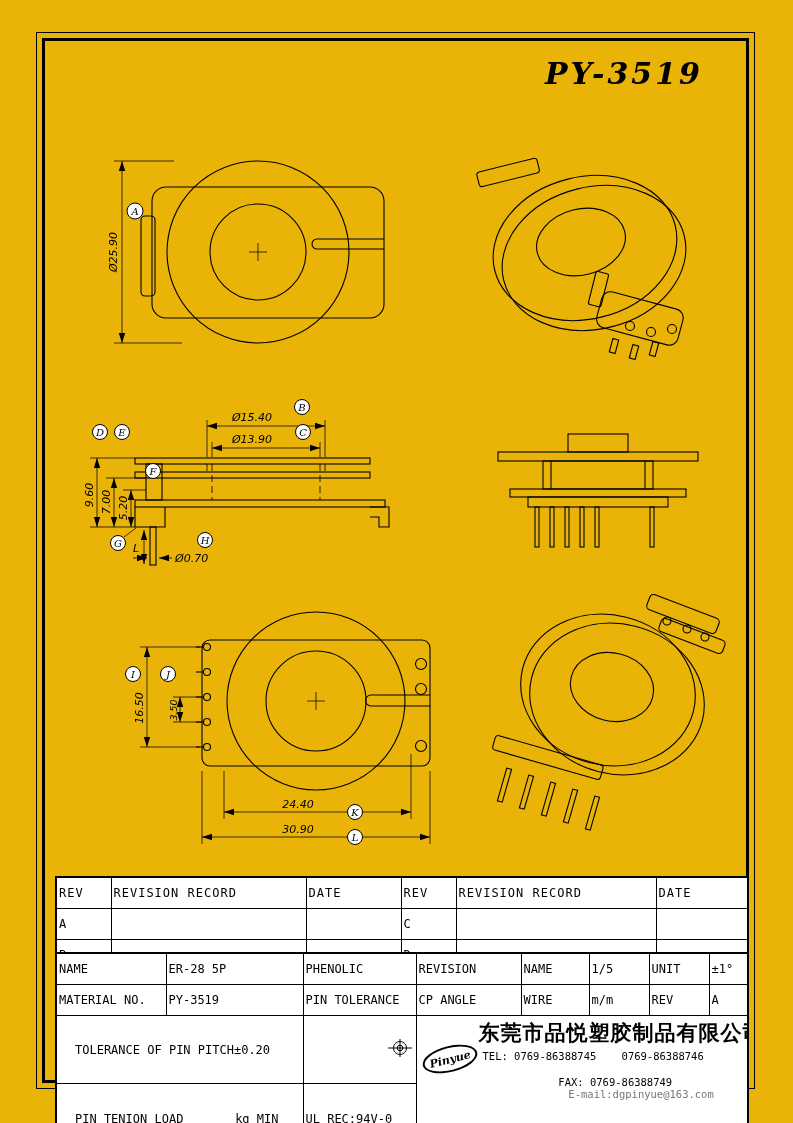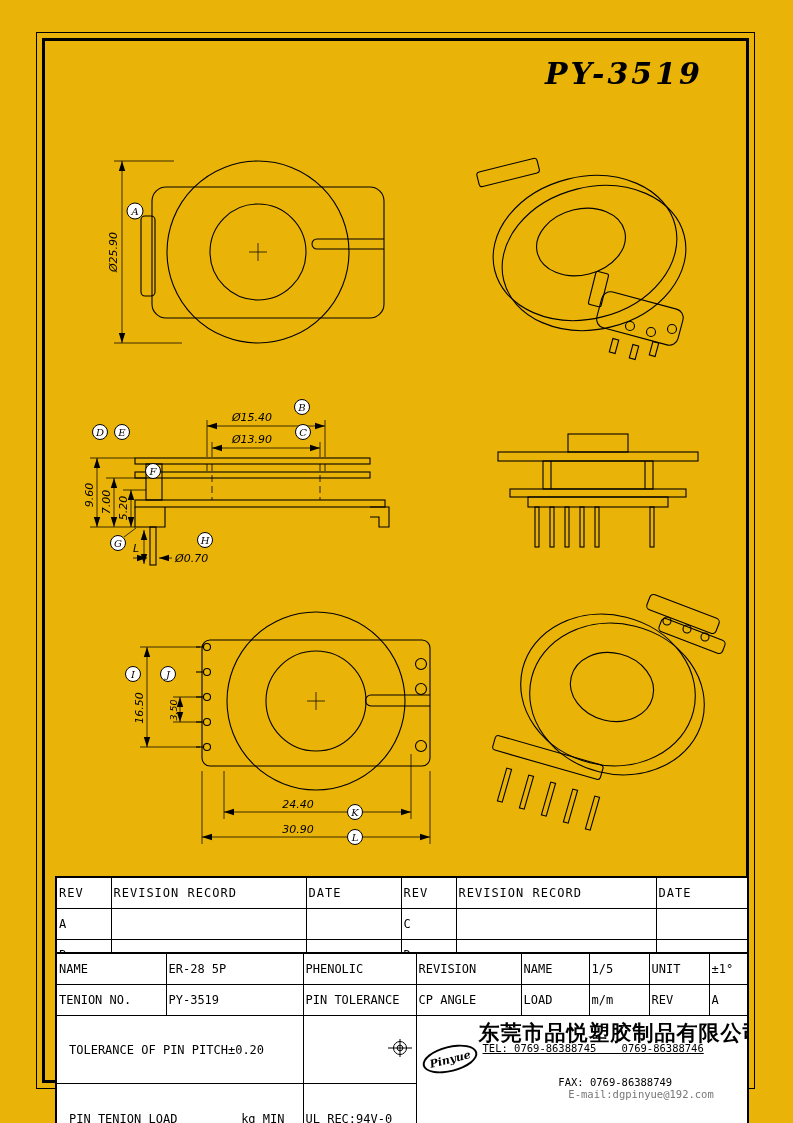--- a/index.html
+++ b/index.html
@@ -11,30 +11,30 @@
   .title { position:absolute; left:545px; top:56px; font:italic 700 30px "DejaVu Serif", serif; letter-spacing:3px; z-index:5; }
   svg.drawing { position:absolute; left:40px; top:40px; z-index:2; }
   .ln { fill:none; stroke:#000; stroke-width:1.1; }
   .dimln { fill:none; stroke:#000; stroke-width:0.75; }
   .dash { fill:none; stroke:#000; stroke-width:0.8; stroke-dasharray:7 4; }
   .bal { fill:#fff; stroke:#000; stroke-width:1; }
   text.dim { font:italic 11px "DejaVu Sans", sans-serif; fill:#000; }
   text.dim-s { font-size:9.5px; }
   text.lbl { font:italic 10px "DejaVu Serif", serif; fill:#000; }
   table { border-collapse:collapse; table-layout:fixed; position:absolute; background:#fff; z-index:4; border:2px solid #000; }
-  td { border:1px solid #000; font:12px "DejaVu Sans Mono", monospace; padding:0 12px; overflow:hidden; white-space:pre; vertical-align:middle; }
+  td { border:1px solid #000; font:12px "DejaVu Sans Mono", monospace; padding:0 18px; overflow:hidden; white-space:pre; vertical-align:middle; }
   td.c { text-align:left; padding:8px 2px; }
   .rev-table { left:55px; top:876px; width:692px; }
   .info-table { left:55px; top:952px; width:692px; }
   .rev-table td { letter-spacing:1px; }
   .split { display:flex; justify-content:space-between; padding-right:6px; }
   .company-cell { position:relative; padding:0; }
   .logo { position:absolute; left:5px; top:30px; width:56px; height:26px; border:2px solid #000; border-radius:50%; transform:rotate(-14deg); display:flex; align-items:center; justify-content:center; font:italic 700 11px "DejaVu Serif", serif; }
   .company-name { position:absolute; left:62px; top:3px; font:700 21px "DejaVu Sans", sans-serif; white-space:nowrap; letter-spacing:1px; }
-  .company-tel { position:absolute; left:66px; top:26px; font:10.5px "DejaVu Sans Mono", monospace;text-decoration:underline; }
+  .company-tel { position:absolute; left:66px; top:34px; font:10.5px "DejaVu Sans Mono", monospace; }
   .company-faxmail { position:absolute; left:66px; top:48px; font:10.5px "DejaVu Sans Mono", monospace; }
   .company-faxmail .email { margin-left:10px; color:#777; }
 </style>
 </head>
 <body>
 
 <div class="sheet">
   <div class="frame-outer"></div>
   <div class="frame-inner"></div>
 
@@ -305,25 +305,25 @@
         <td class="c">NAME</td>
         <td class="c">ER-28 5P</td>
         <td class="c">PHENOLIC</td>
         <td class="c">REVISION</td>
         <td class="c">NAME</td>
         <td class="c">1/5</td>
         <td class="c">UNIT</td>
         <td class="c">±1°</td>
       </tr>
       <tr style="height:25px">
-        <td class="c">TENION NO.</td>
+        <td class="c">MATERIAL NO.</td>
         <td class="c">PY-3519</td>
         <td class="c">PIN TOLERANCE</td>
         <td class="c">CP ANGLE</td>
-        <td class="c">LOAD</td>
+        <td class="c">WIRE</td>
         <td class="c">m/m</td>
         <td class="c">REV</td>
         <td class="c">A</td>
       </tr>
       <tr style="height:25px">
         <td colspan="2">TOLERANCE OF PIN PITCH±0.20</td>
         <td colspan="1" class="c">
           <svg width="96" height="20" viewBox="0 0 96 20">
             <g fill="none" stroke="#000" stroke-width="1">
               <circle cx="22" cy="10" r="6.5"></circle>
@@ -334,21 +334,21 @@
               <line x1="77" y1="2" x2="77" y2="18"></line>
             </g>
           </svg>
         </td>
         <td colspan="5" rowspan="3" class="company-cell">
           <div class="logo"><span>Pinyue</span></div>
           <div class="company-name">东莞市品悦塑胶制品有限公司</div>
           <div class="company-tel">TEL: 0769-86388745    0769-86388746</div>
           <div class="company-faxmail">
             <span>FAX: 0769-86388749</span>
-            <span class="email">E-mail:dgpinyue@192.com</span>
+            <span class="email">E-mail:dgpinyue@163.com</span>
           </div>
         </td>
       </tr>
       <tr style="height:25px">
         <td colspan="2">
           <div class="split">
             <span>PIN TENION LOAD</span>
             <span>kg MIN</span>
           </div>
         </td>

